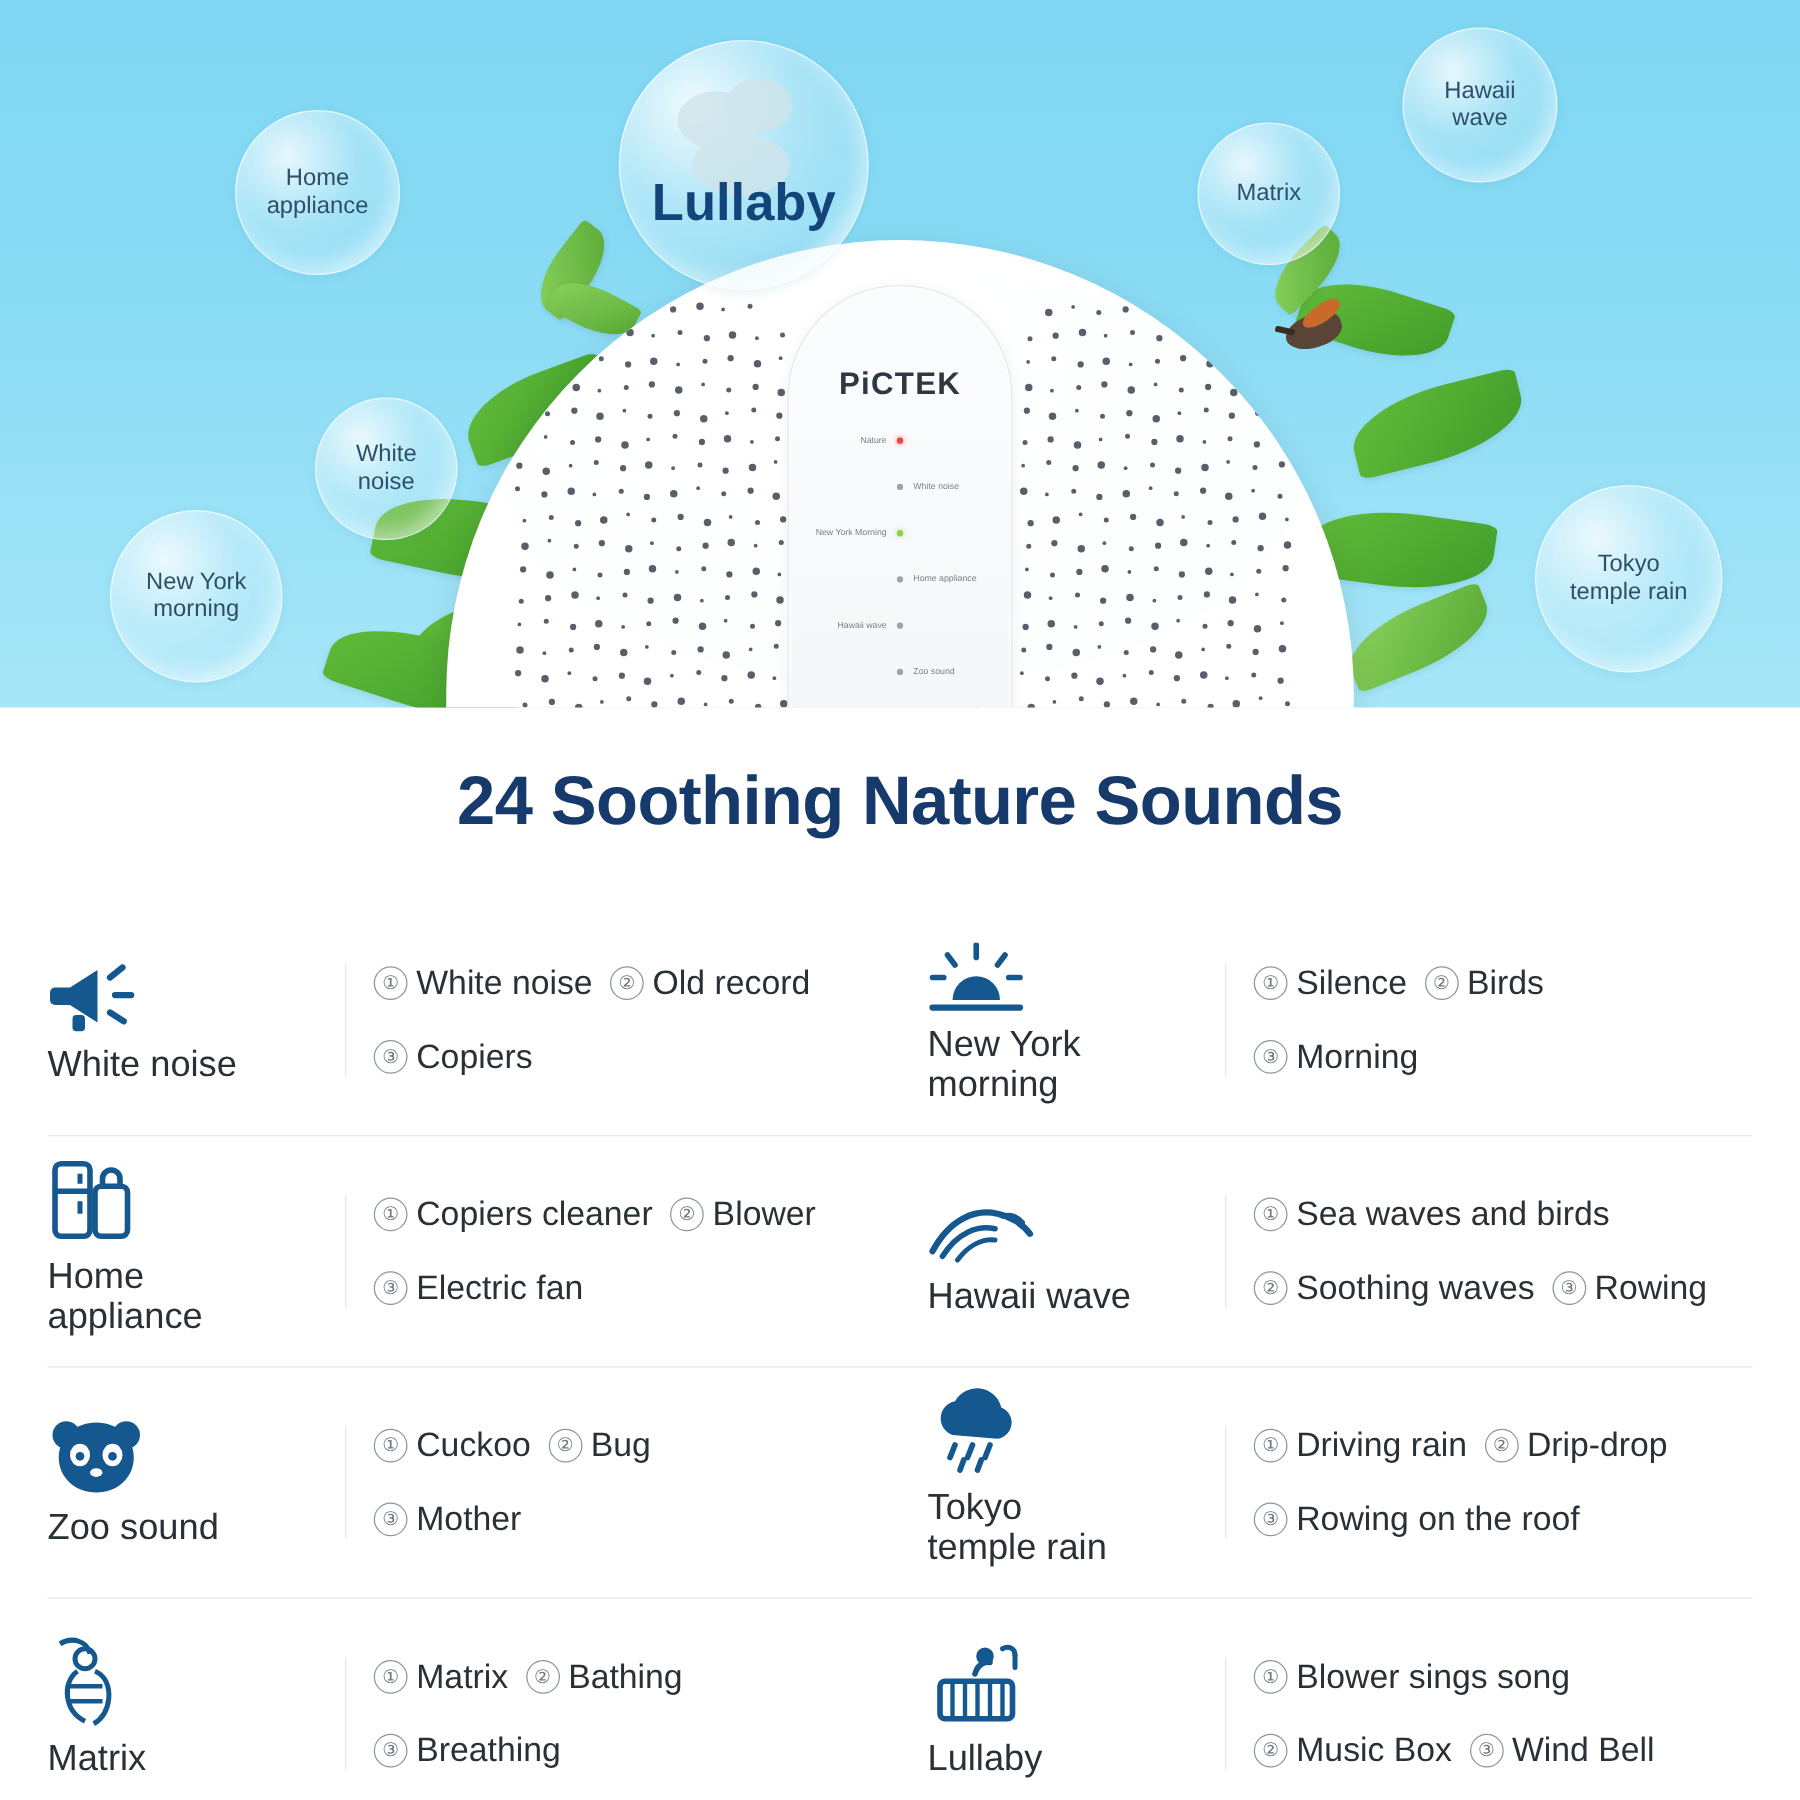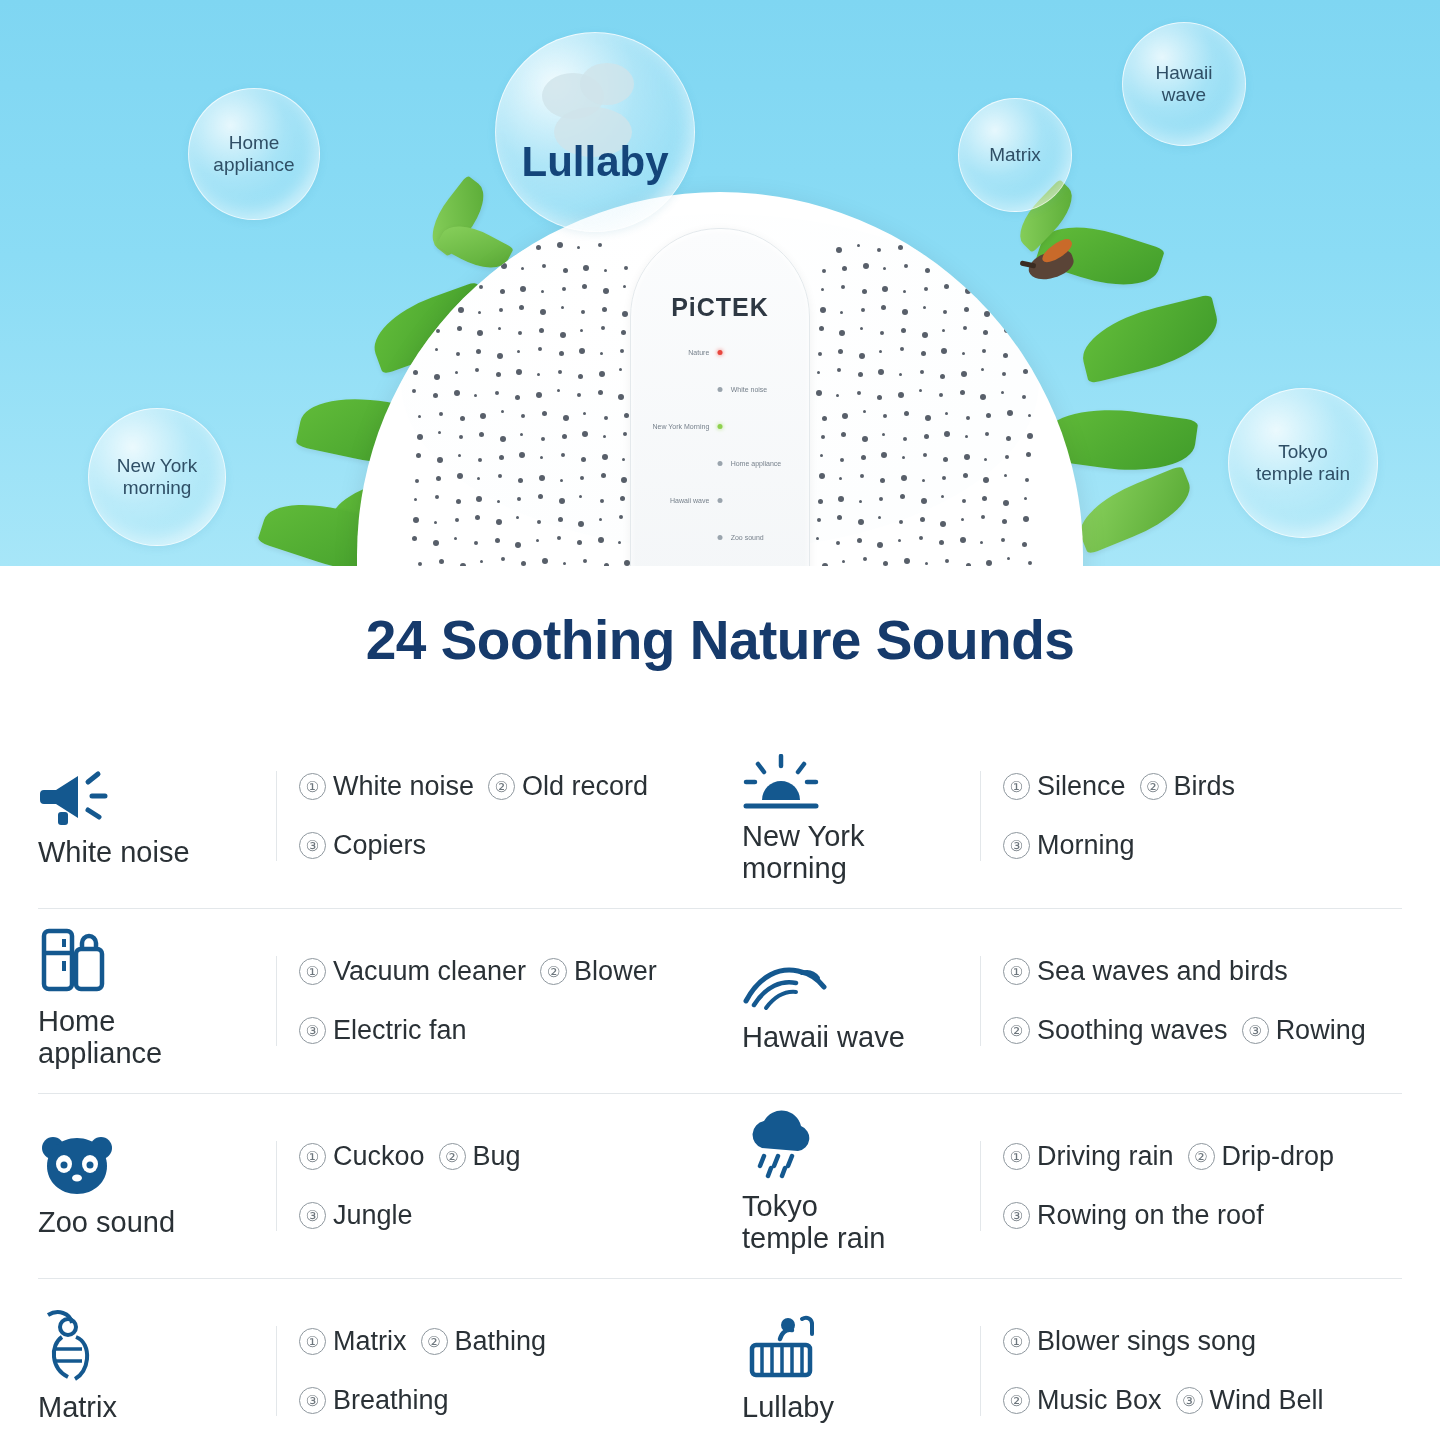--- a/index.html
+++ b/index.html
@@ -704,20 +704,23 @@
 
   <div class="bubble" style="left:958px;top:98px;width:112px;height:112px;">
     <div class="b-txt">Matrix</div>
   </div>
 
   <div class="bubble" style="left:1122px;top:22px;width:122px;height:122px;">
     <div class="b-txt">Hawaii<br>wave</div>
   </div>
 
 
+  <div class="bubble" style="left:252px;top:318px;width:112px;height:112px;">
+    <div class="b-txt">White<br>noise</div>
+  </div>
 
   <div class="bubble" style="left:88px;top:408px;width:136px;height:136px;">
     <div class="b-txt">New York<br>morning</div>
   </div>
 
   <div class="bubble" style="left:1228px;top:388px;width:148px;height:148px;">
     <div class="b-txt">Tokyo<br>temple rain</div>
   </div>
 </div>
 
@@ -787,21 +790,21 @@
             <path d="M26 14v8M26 36v10" stroke="#14588f" stroke-width="4"></path>
             <rect x="38" y="24" width="26" height="40" rx="5" fill="none" stroke="#14588f" stroke-width="4.5"></rect>
             <path d="M44 24v-6a7 7 0 0 1 14 0v6" fill="none" stroke="#14588f" stroke-width="4.5"></path>
           </svg>
         </div>
         <div class="cat-name">Home<br>appliance</div>
       </div>
       <div class="items">
         <div class="item">
           <span class="num">①</span>
-          <span>Vacuum cleaner</span>
+          <span>Copiers cleaner</span>
         </div>
         <div class="item">
           <span class="num">②</span>
           <span>Blower</span>
         </div>
         <div class="item-row-break"></div>
         <div class="item">
           <span class="num">③</span>
           <span>Electric fan</span>
         </div>
@@ -856,21 +859,21 @@
           <span class="num">①</span>
           <span>Cuckoo</span>
         </div>
         <div class="item">
           <span class="num">②</span>
           <span>Bug</span>
         </div>
         <div class="item-row-break"></div>
         <div class="item">
           <span class="num">③</span>
-          <span>Jungle</span>
+          <span>Mother</span>
         </div>
       </div>
     </div>
     <div class="cell col-right">
       <div class="cat">
         <div class="cat-icon">
           <svg width="78" height="72" viewBox="0 0 78 72">
             <path d="M20 40a14 14 0 0 1 2-27 20 20 0 0 1 37 5 13 13 0 0 1-3 25z" fill="#14588f"></path>
             <path d="M22 48l-4 10M36 48l-4 10M50 48l-4 10M29 60l-3 8M43 60l-3 8" stroke="#14588f" stroke-width="4.5" stroke-linecap="round"></path>
           </svg>

